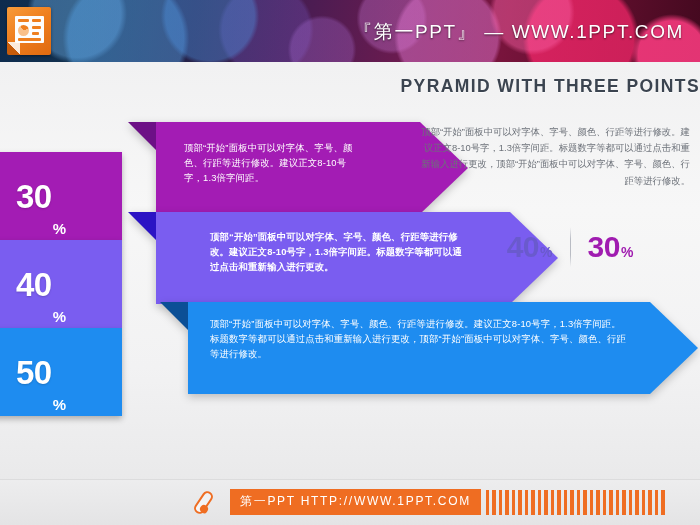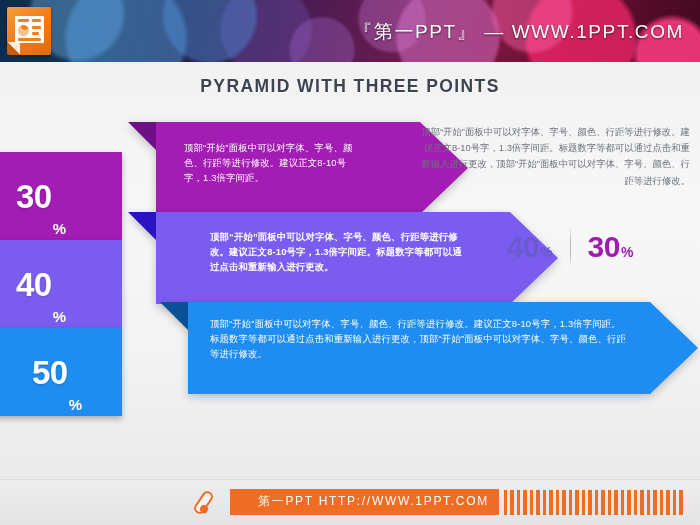--- a/index.html
+++ b/index.html
@@ -62,21 +62,21 @@
   }
   .logo-pie {
     position: absolute; left: 3px; top: 9px; width: 11px; height: 11px;
     border-radius: 50%;
     background: conic-gradient(from -35deg, #ef7f1f 0 28%, #f9c08a 28% 100%);
   }
 
   
   #slide-title {
     position: absolute; left: 0; top: 76px; width: 700px;
-    text-align: center;
+    text-align: right;
     font-size: 17.5px; font-weight: bold; letter-spacing: 1.4px;
     color: #3b4450;
     text-shadow: 0 1px 1px rgba(255,255,255,.9);
   }
 
   .arrow-wrap { position: absolute; }
   .arrow {
     position: absolute; left: 0; top: 0; width: 100%; height: 100%;
     filter: drop-shadow(0 3px 4px rgba(0,0,0,.22));
   }
@@ -143,21 +143,21 @@
     transform: rotate(34deg);
   }
   #footer-icon .tip {
     position: absolute; left: 5.5px; top: 17px; width: 8px; height: 8px;
     background: #ef6d22; border-radius: 50% 50% 40% 50%;
     transform: rotate(34deg);
   }
   #footer-bar {
     background: #ef6d22; color: #fff;
     font-size: 12px; letter-spacing: 1.7px;
-    padding: 4px 10px 5px 28px; white-space: nowrap;
+    padding: 4px 10px 5px 10px; white-space: nowrap;
   }
   #footer-bars { display: flex; margin-left: 2px; }
   #footer-bars i {
     display: block; width: 3.5px; height: 25px;
     background: #ef6d22; margin-left: 3px;
   }
 </style>
 </head>
 <body>
 
@@ -212,21 +212,21 @@
   <div class="arrow-wrap" style="left:160px;top:302px;width:538px;height:92px;">
     <div class="arrow">
       <svg width="538" height="92" viewBox="0 0 538 92">
         <polygon points="28,0 490,0 538,46 490,92 28,92" fill="#1e8cf0"></polygon>
         <polygon points="0,0 28,0 28,28" fill="#0b4f96"></polygon>
       </svg>
     </div>
     <div class="arrow-text" style="left:38px;top:14px;width:420px;">顶部“开始”面板中可以对字体、字号、颜色、行距等进行修改。建议正文8-10号字，1.3倍字间距。标题数字等都可以通过点击和重新输入进行更改，顶部“开始”面板中可以对字体、字号、颜色、行距等进行修改。</div>
   </div>
   <div class="plate" style="left:-14px;top:328px;width:136px;height:88px;background:#1e8cf0;">
-    <span class="num" style="margin-left:46px;">50</span>
+    <span class="num" style="margin-left:30px;">50</span>
     <span class="pct">%</span>
   </div>
 
   <div id="right-para">顶部“开始”面板中可以对字体、字号、颜色、行距等进行修改。建议正文8-10号字，1.3倍字间距。标题数字等都可以通过点击和重新输入进行更改，顶部“开始”面板中可以对字体、字号、颜色、行距等进行修改。</div>
 
   <div id="right-stats">
     <div class="stat">
       <span class="n" style="color:#6a5acd;">40</span>
       <span class="p" style="color:#6a5acd;">%</span>
     </div>

